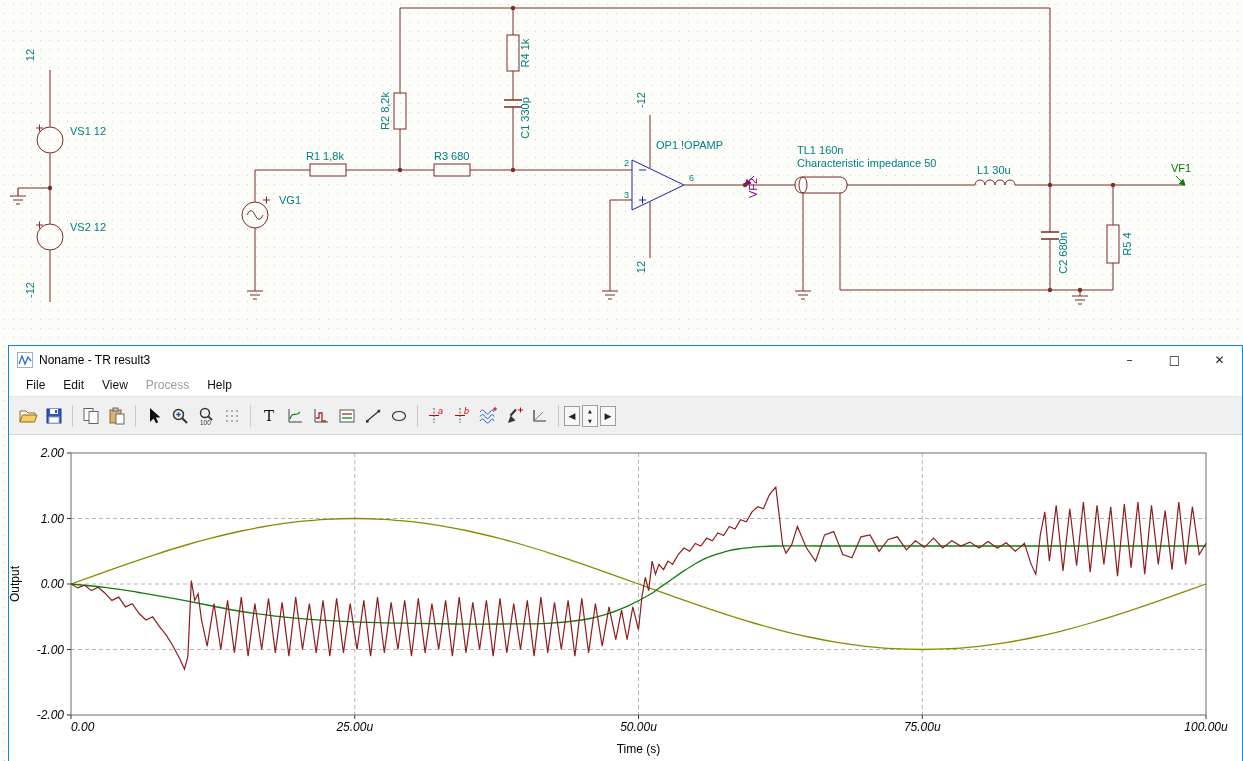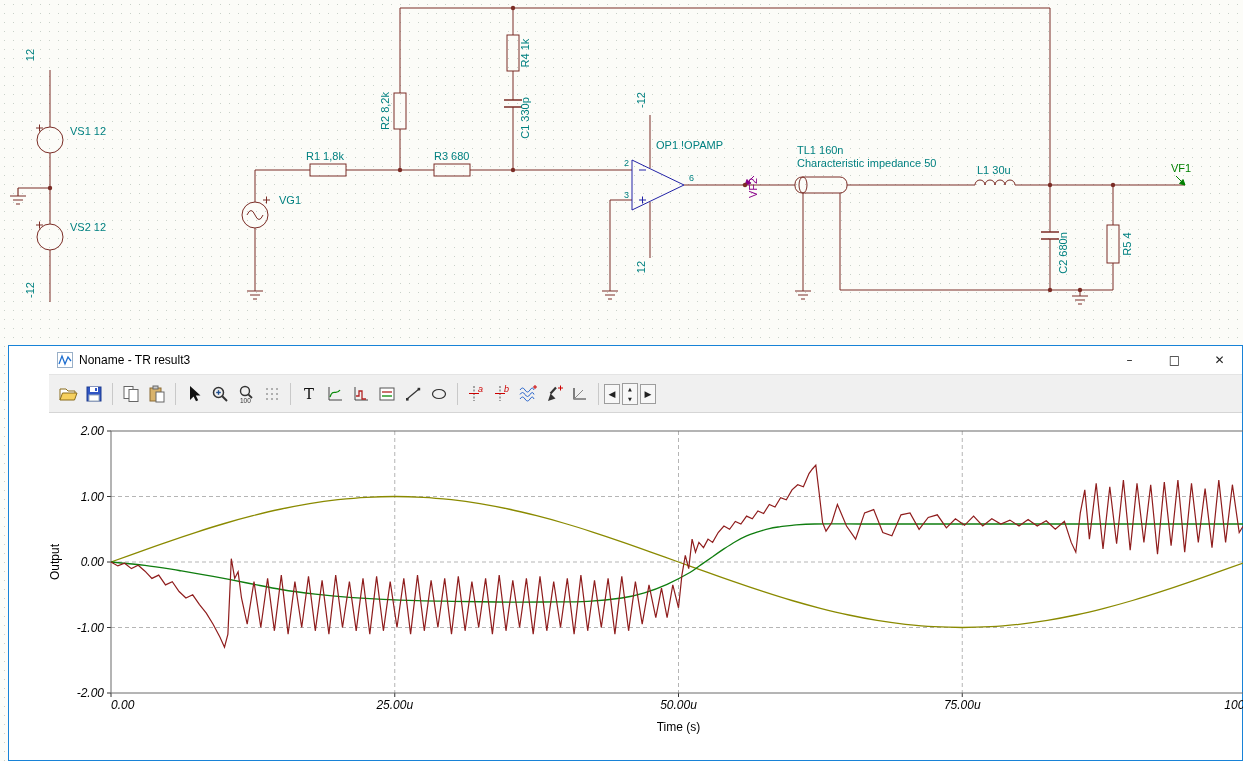--- a/index.html
+++ b/index.html
@@ -11,21 +11,21 @@
     background-size:9px 9px;}
   .schematic-svg{position:absolute;left:0;top:0;}
   .sch-label{font:11px "Liberation Sans",sans-serif;fill:#008080;}
   .sch-pin{font:9px "Liberation Sans",sans-serif;fill:#008080;}
   .vf1{fill:#008000;}
   .vf2{fill:#8a008a;}
 
   
   .result-window{position:absolute;left:8px;top:345px;width:1235px;height:416px;
     background:#fff;border:1px solid #1883d7;box-sizing:border-box;
-    display:flex;flex-direction:column;padding-left:40px;}
+    display:flex;flex-direction:column;}
   .titlebar{height:28px;display:flex;align-items:center;background:#fff;flex:0 0 auto;}
   .title-icon{margin-left:8px;display:flex;}
   .title-text{margin-left:6px;font-size:12px;color:#000;}
   .win-controls{margin-left:auto;display:flex;height:100%;}
   .win-btn{width:45px;height:100%;display:flex;align-items:center;justify-content:center;
     font-size:12px;color:#222;font-family:"DejaVu Sans",sans-serif;}
   .menubar{height:22px;display:flex;align-items:center;background:#fff;font-size:12px;
     color:#111;flex:0 0 auto;padding-left:8px;}
   .menu-item{padding:0 9px;}
   .menu-item.disabled{color:#9b9b9b;}
@@ -181,20 +181,27 @@
           </svg>
     </span>
     <span class="title-text">Noname - TR result3</span>
     <span class="win-controls">
       <span class="win-btn">–</span>
       <span class="win-btn">□</span>
       <span class="win-btn">✕</span>
     </span>
   </div>
 
+  <div class="menubar">
+    <span class="menu-item">File</span>
+    <span class="menu-item">Edit</span>
+    <span class="menu-item">View</span>
+    <span class="menu-item disabled">Process</span>
+    <span class="menu-item">Help</span>
+  </div>
 
   <div class="toolbar">
     <button class="tb-btn">
           <svg width="20" height="20">
             <path d="M2,16 V5 h6 l2,2 h7 v3" fill="#fff" stroke="#8a6d1c"></path>
             <path d="M2,16 l2.5,-7 H19 l-2.5,7 Z" fill="#f6d05e" stroke="#8a6d1c"></path>
           </svg>
         </button>
     <button class="tb-btn">
           <svg width="20" height="20">

